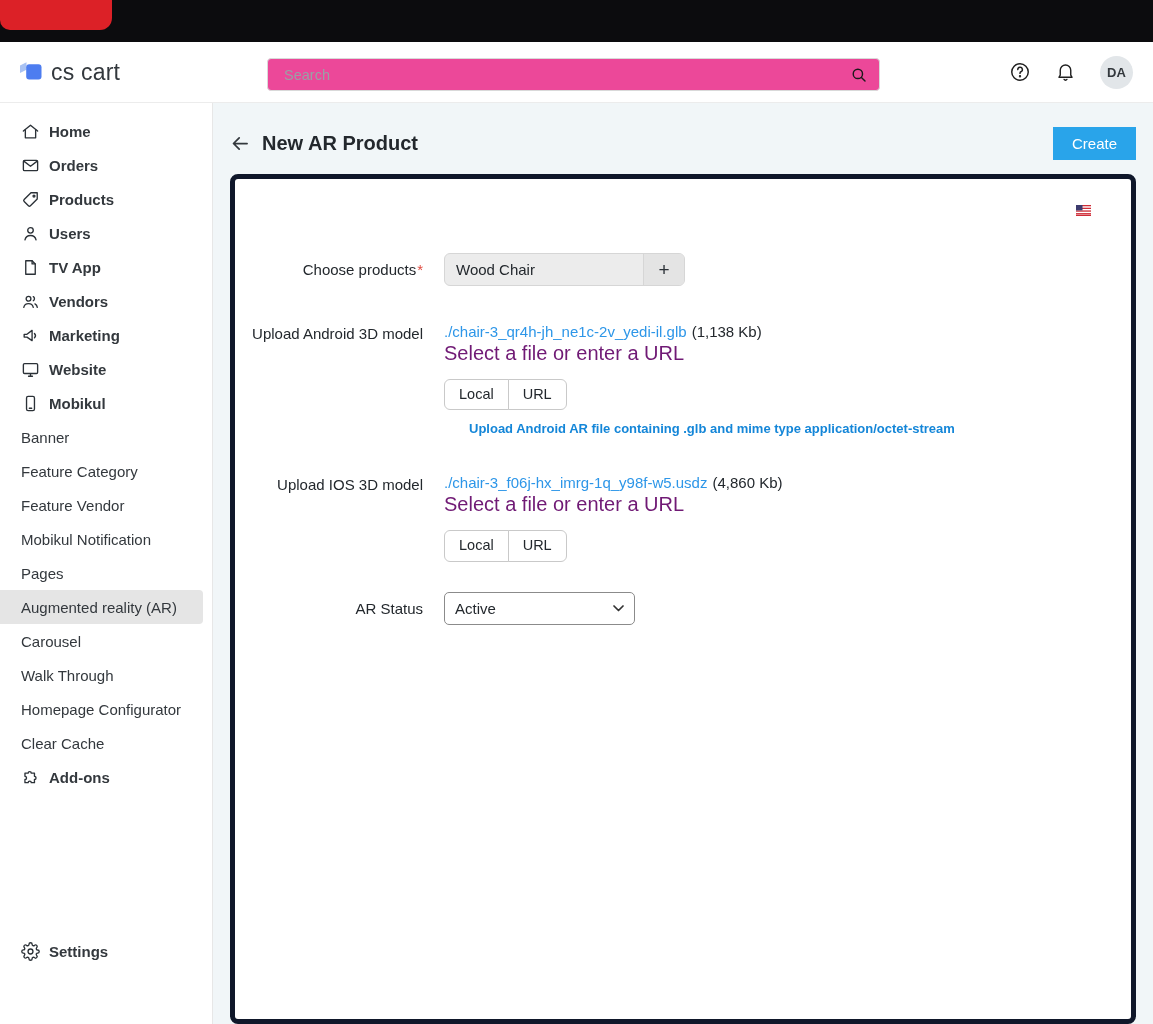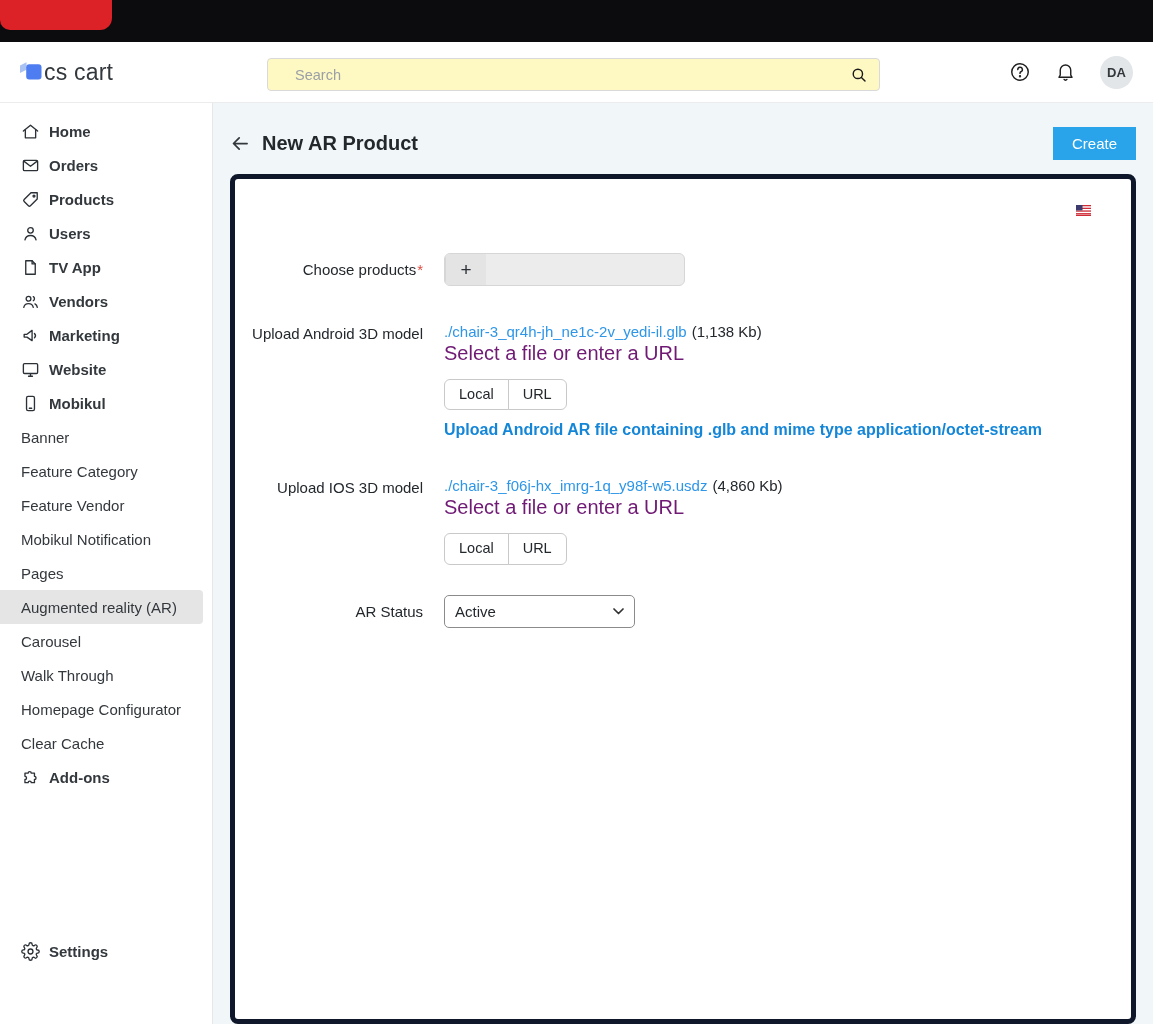--- a/index.html
+++ b/index.html
@@ -18,30 +18,30 @@
   .top-strip .red-blob {
     position: absolute; left: 0; top: 0; width: 112px; height: 30px;
     background: var(--red, #dc2127); border-radius: 0 0 12px 10px;
   }
 
   
   .topbar {
     height: 61px; background: #fff; border-bottom: 1px solid #ececec;
     position: relative; display: flex; align-items: center; padding: 0 18px;
   }
-  .brand { display: flex; align-items: center; }
+  .brand { display: flex; align-items: center; gap: 7px; }
   .brand-text { font-size: 23px; font-weight: 500; color: #33383d; letter-spacing: .2px; }
   .search-wrap {
     position: absolute; left: 267px; top: 58px - 42px; top: 16px;
     width: 613px; height: 33px;
   }
   .search-input {
     width: 100%; height: 100%; border: 1px solid #d9d9d9; border-radius: 4px;
-    padding: 0 40px 0 27px; font-size: 14.5px; color: #23282d; outline: none;
-    font-family: inherit; background: #fef9c3;
+    padding: 0 40px 0 16px; font-size: 14.5px; color: #23282d; outline: none;
+    font-family: inherit; background: #ec4899;
   }
   .search-input::placeholder { color: #9aa0a6; }
   .search-btn {
     position: absolute; right: 8px; top: 4px; width: 26px; height: 26px;
     border: none; background: transparent; cursor: pointer; display:flex; align-items:center; justify-content:center;
   }
   .topbar-right { margin-left: auto; display: flex; gap: 24px; padding-right: 2px; }
   .icon-btn { background: transparent; border: none; cursor: pointer; display:flex; align-items:center; justify-content:center; }
   .avatar {
     width: 33px; height: 33px; border-radius: 50%; background: #e2e6e9;
@@ -108,21 +108,21 @@
   .file-link { color: var(--link, #2d96e8); text-decoration: none; cursor: pointer; }
   .file-size { color: #23282d; margin-left: 5px; }
   .file-helper { font-size: 20px; color: #701a75; }
   .seg-group { display: inline-flex; margin-top: 14px; }
   .seg-btn {
     background: #fff; border: 1px solid #c9c9c9; font-family: inherit;
     font-size: 14.5px; color: #23282d; padding: 6px 14px; cursor: pointer; line-height: 1.2;
   }
   .seg-btn.first { border-radius: 6px 0 0 6px; }
   .seg-btn.last { border-radius: 0 6px 6px 0; margin-left: -1px; }
-  .file-hint { margin-top: 11px; font-size: 16px; font-weight: 700; color: var(--hint, #1486d8); }
+  .file-hint { margin-top: 11px; font-size: 13px; font-weight: 700; color: var(--hint, #1486d8); margin-left: 25px; }
 
   .select-box {
     width: 191px; height: 33px; border: 1px solid #8b8b8b; border-radius: 5px;
     background: #fff; display: flex; align-items: center; padding: 0 10px;
     font-size: 15px; color: #23282d; cursor: pointer;
   }
   .select-box .chev { margin-left: auto; }
 </style>
 </head>
 <body>
@@ -333,20 +333,21 @@
           <rect width="6.5" height="5.4" fill="#3c3b6e"></rect>
         </svg>
       </div>
 
       <div class="form-row row-inline row-choose">
         <div class="form-label">
           <span>Choose products</span><span class="req">*</span>
         </div>
         <div>
           <div class="product-group">
+            <div class="product-value">Wood Chair</div>
             <button class="product-add">+</button>
           </div>
         </div>
       </div>
 
       <div class="form-row row-stack row-android">
         <div class="form-label">Upload Android 3D model</div>
         <div>
           <div class="file-line">
             <a class="file-link">./chair-3_qr4h-jh_ne1c-2v_yedi-il.glb</a><span class="file-size">(1,138 Kb)</span>

